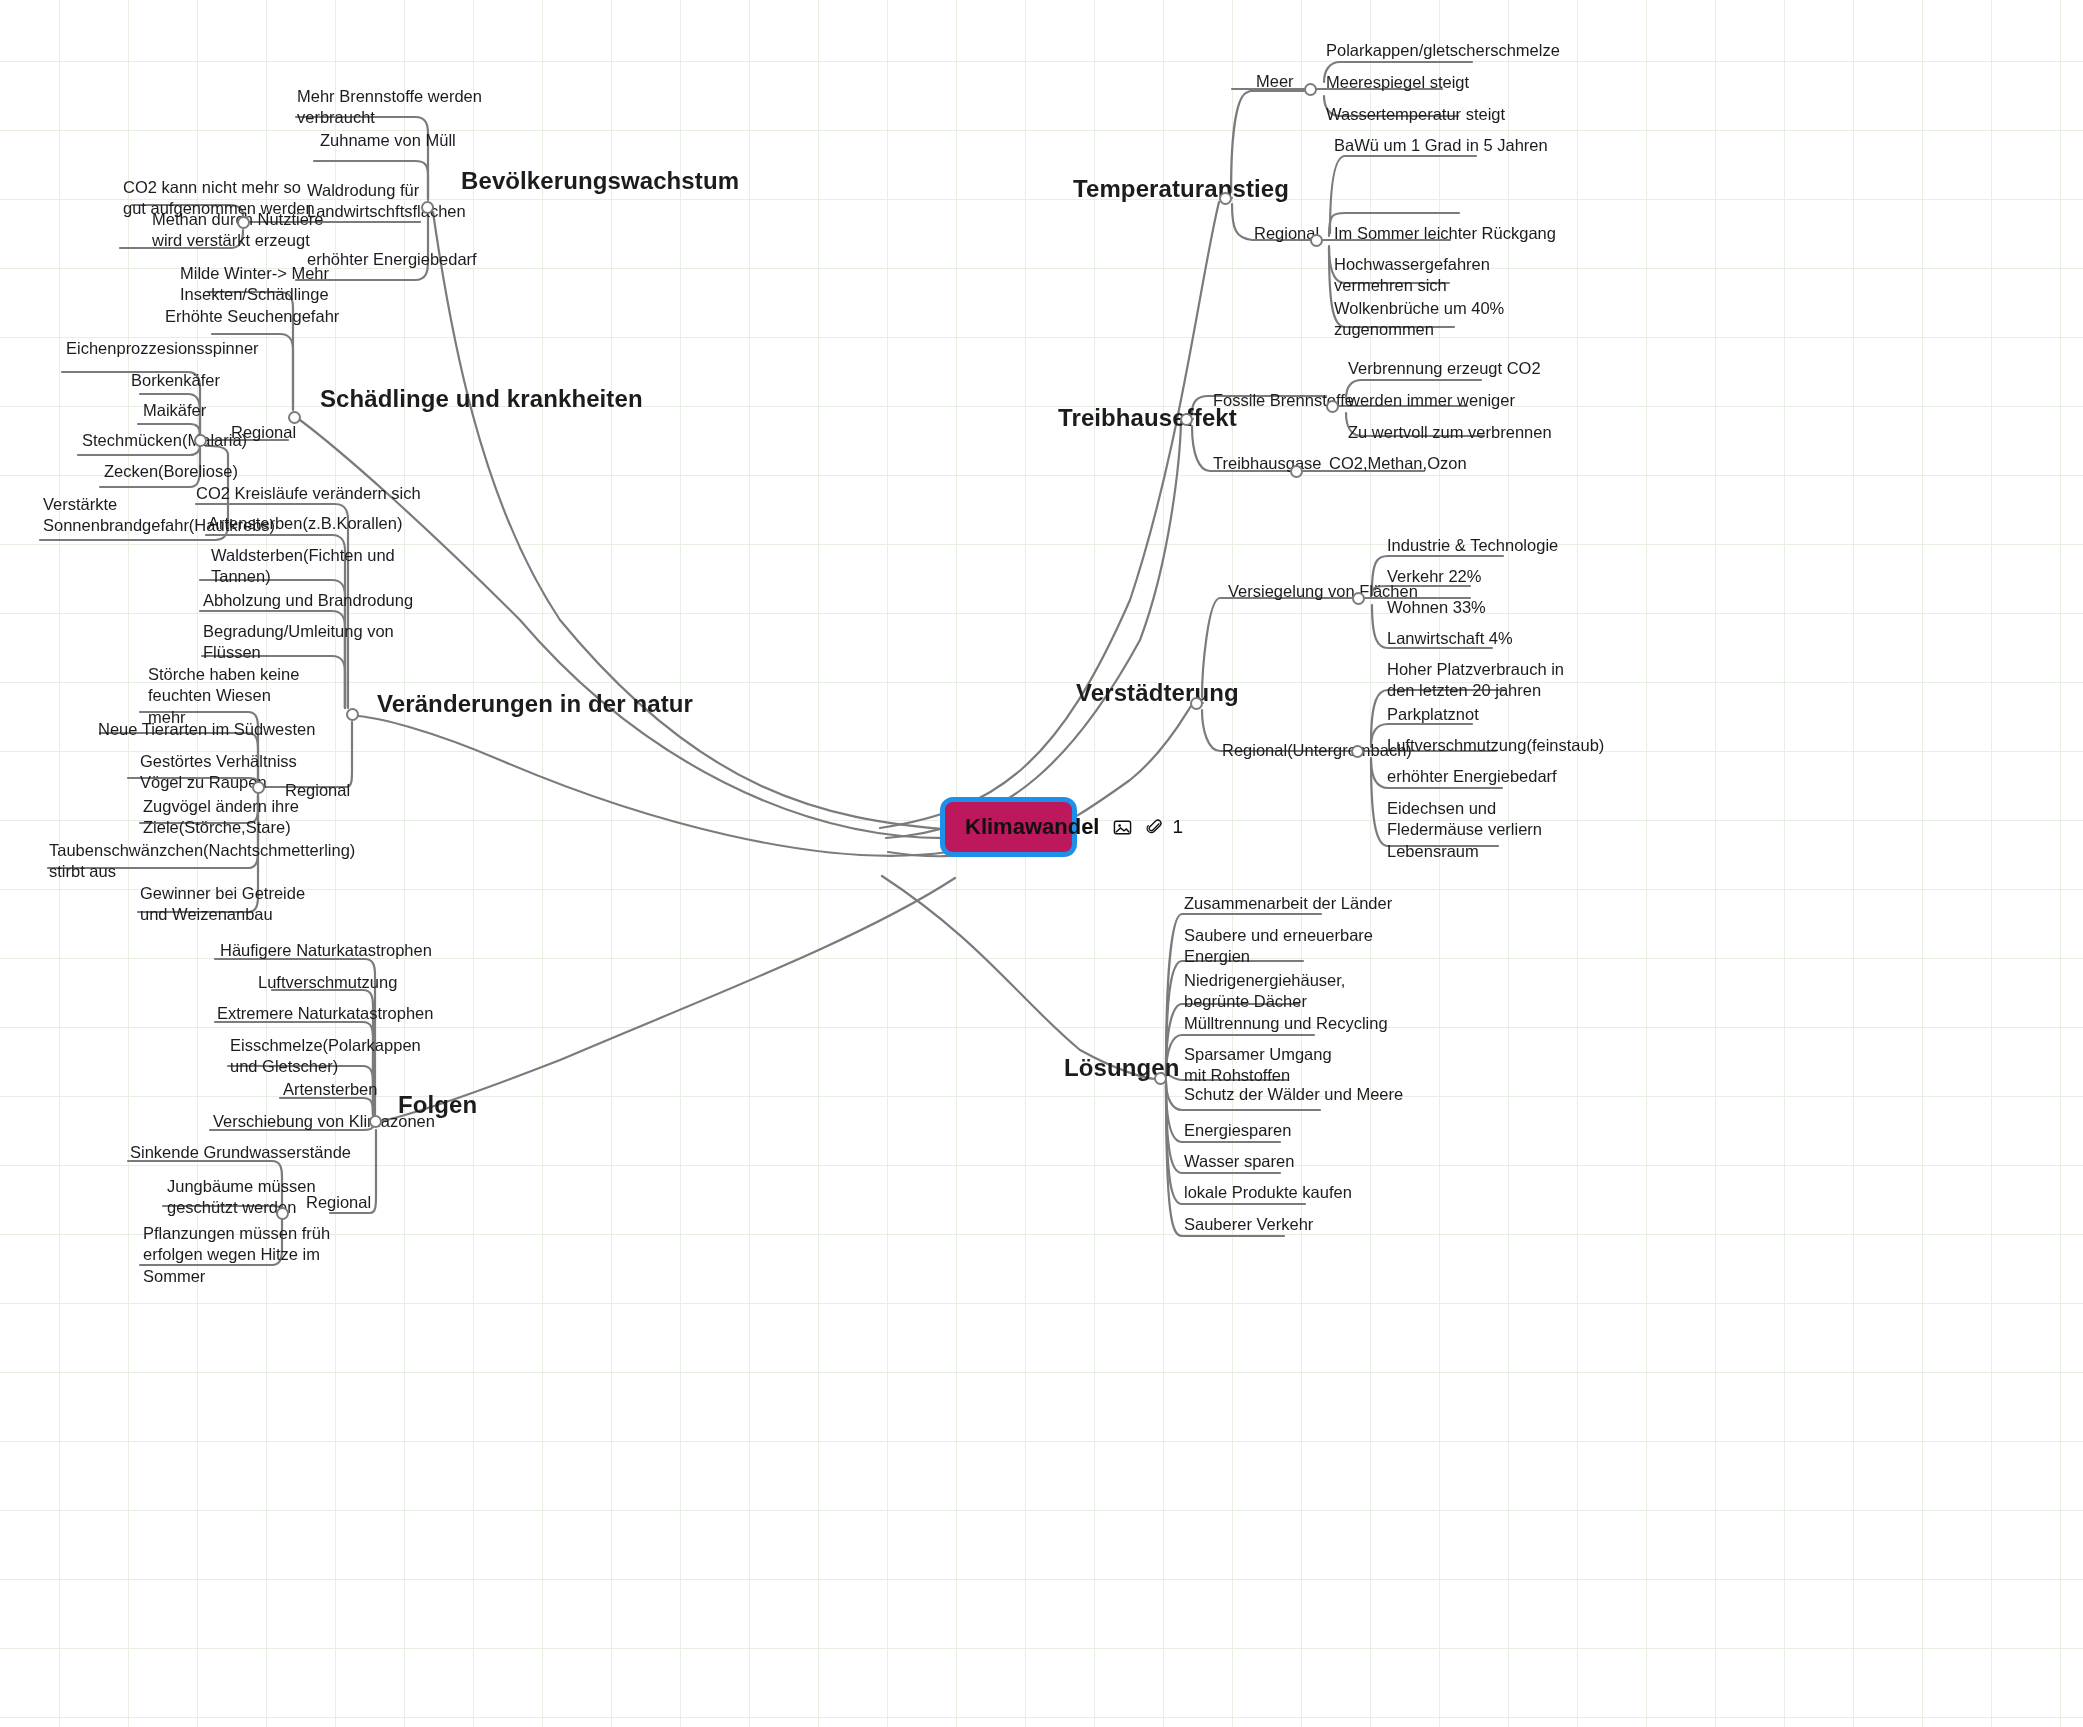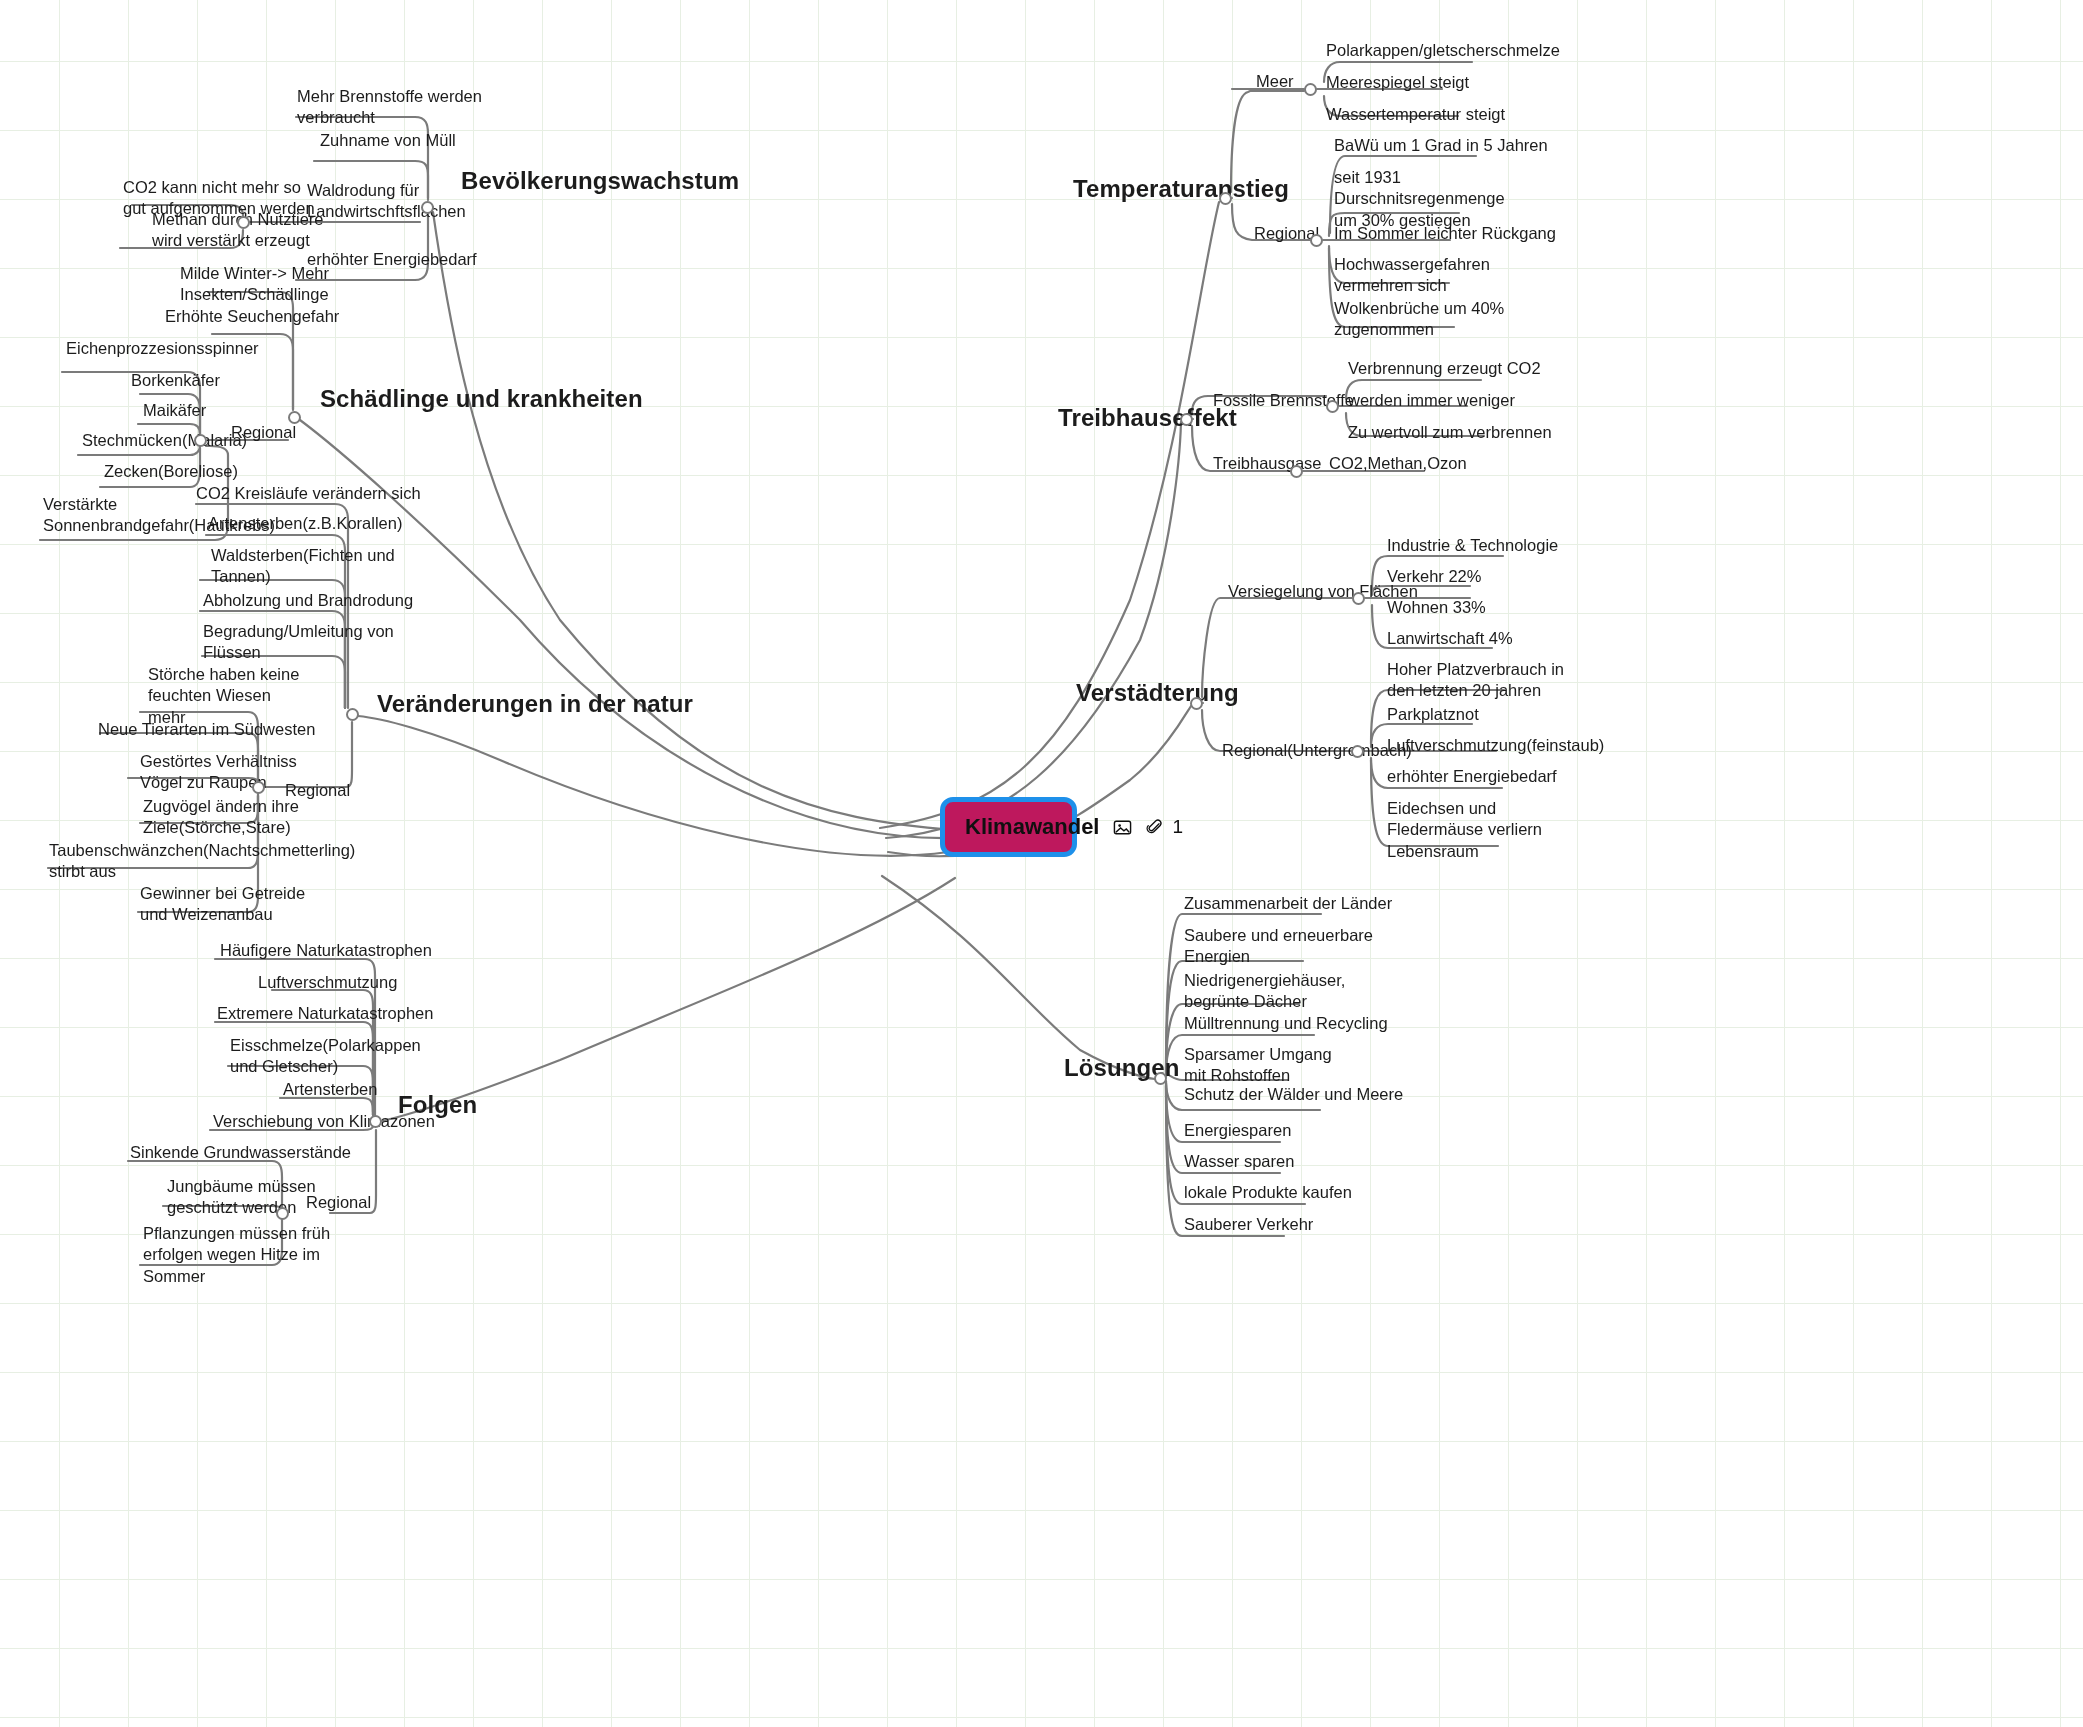--- a/index.html
+++ b/index.html
@@ -230,23 +230,20 @@
     <div class="lbl leaf" style="left: 143px; top: 1223px; width: 250px;">Pflanzungen müssen früh
 erfolgen wegen Hitze im
 Sommer</div>
     <div class="lbl branch" style="left: 1073px; top: 173px; width: 300px;">Temperaturanstieg</div>
     <div class="lbl sub" style="left: 1256px; top: 71px; width: 120px;">Meer</div>
     <div class="lbl leaf" style="left: 1326px; top: 40px; width: 280px;">Polarkappen/gletscherschmelze</div>
     <div class="lbl leaf" style="left: 1326px; top: 72px; width: 250px;">Meerespiegel steigt</div>
     <div class="lbl leaf" style="left: 1326px; top: 104px; width: 250px;">Wassertemperatur steigt</div>
     <div class="lbl sub" style="left: 1254px; top: 223px; width: 120px;">Regional</div>
     <div class="lbl leaf" style="left: 1334px; top: 135px; width: 280px;">BaWü um 1 Grad in 5 Jahren</div>
-    <div class="lbl leaf" style="left: 1334px; top: 167px; width: 230px;">seit 1931
-Durschnitsregenmenge
-um 30% gestiegen</div>
     <div class="lbl leaf" style="left: 1334px; top: 223px; width: 280px;">Im Sommer leichter Rückgang</div>
     <div class="lbl leaf" style="left: 1334px; top: 254px; width: 230px;">Hochwassergefahren
 vermehren sich</div>
     <div class="lbl leaf" style="left: 1334px; top: 298px; width: 230px;">Wolkenbrüche um 40%
 zugenommen</div>
     <div class="lbl branch" style="left: 1058px; top: 402px; width: 260px;">Treibhauseffekt</div>
     <div class="lbl sub" style="left: 1213px; top: 390px; width: 200px;">Fossile Brennstoffe</div>
     <div class="lbl leaf" style="left: 1348px; top: 358px; width: 260px;">Verbrennung erzeugt CO2</div>
     <div class="lbl leaf" style="left: 1348px; top: 390px; width: 240px;">werden immer weniger</div>
     <div class="lbl leaf" style="left: 1348px; top: 422px; width: 260px;">Zu wertvoll zum verbrennen</div>

